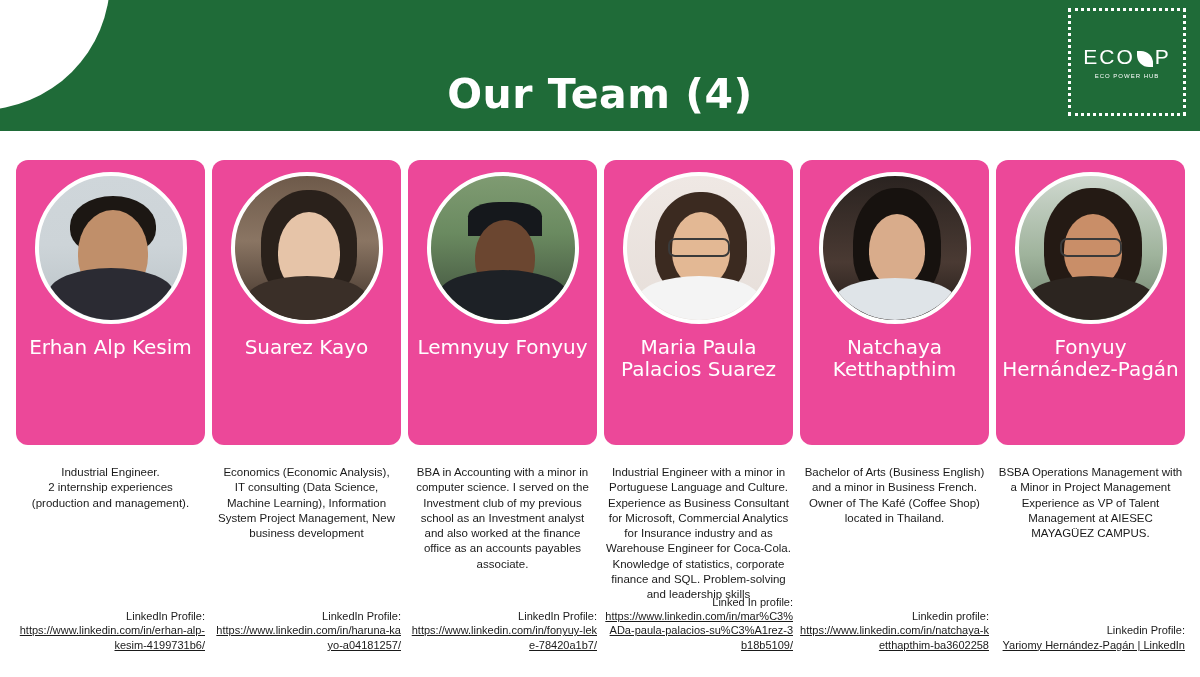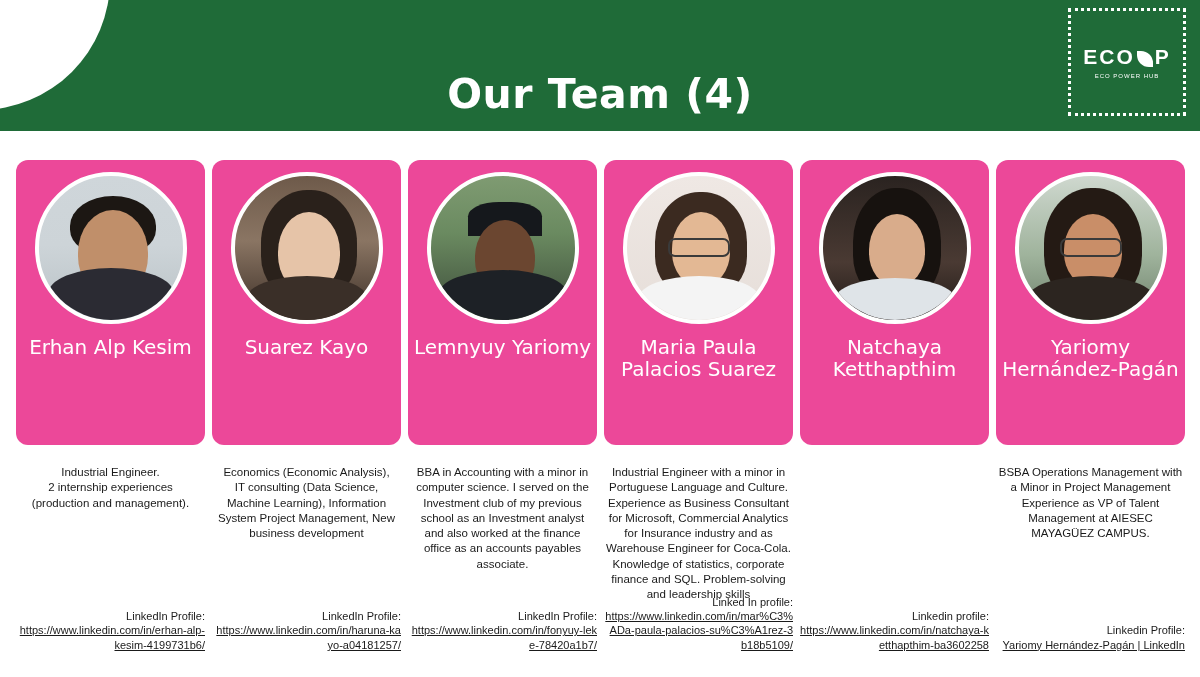--- a/index.html
+++ b/index.html
@@ -57,21 +57,21 @@
     border: 3px dotted #ffffff;
     box-sizing: border-box;
     display: flex;
     flex-direction: column;
     align-items: center;
     justify-content: center;
   }
   .logo-mark {
     color: #ffffff;
     font-size: 21px;
-    font-weight: bold;
+    font-weight: normal;
     letter-spacing: 2px;
     display: flex;
     align-items: center;
     gap: 2px;
   }
   .logo-leaf {
     display: inline-block;
     width: 16px;
     height: 16px;
     background: #ffffff;
@@ -265,21 +265,21 @@
   <div class="member">
     <div class="member-inner">
       <div class="card">
         <div class="avatar bg3">
           <div class="face">
             <div class="cap" style="width:74px;height:34px;left:37px;top:26px;"></div>
             <div class="skin" style="width:60px;height:74px;left:44px;top:44px;background:#6b4630;"></div>
             <div class="body" style="width:130px;height:50px;background:#1d2126;"></div>
           </div>
         </div>
-        <div class="name">Lemnyuy Yariomy</div>
+        <div class="name">Lemnyuy Fonyuy</div>
       </div>
       <div class="bio" style="white-space:pre-line;">BBA in Accounting with a minor in computer science. I served on the Investment club of my previous school as an Investment analyst and also worked at the finance office as an accounts payables associate.</div>
       <div class="link-block">
         <span class="link-label">LinkedIn Profile:</span>
         <span class="link-url">https://www.linkedin.com/in/fonyuy-leke-78420a1b7/</span>
       </div>
     </div>
   </div>
 
   <div class="member">
@@ -308,39 +308,40 @@
       <div class="card">
         <div class="avatar bg5">
           <div class="face">
             <div class="hair" style="width:88px;height:112px;left:30px;top:12px;background:#17120f;border-radius:48% 48% 40% 40%;"></div>
             <div class="skin" style="width:56px;height:72px;left:46px;top:38px;background:#d9ac8b;"></div>
             <div class="body" style="width:120px;height:42px;background:#dfe4e8;"></div>
           </div>
         </div>
         <div class="name">Natchaya Ketthapthim</div>
       </div>
+      <div class="bio" style="white-space:pre-line;">Bachelor of Arts (Business English) and a minor in Business French. Owner of The Kafé (Coffee Shop) located in Thailand.</div>
       <div class="link-block">
         <span class="link-label">Linkedin profile:</span>
         <span class="link-url">https://www.linkedin.com/in/natchaya-ketthapthim-ba3602258</span>
       </div>
     </div>
   </div>
 
   <div class="member">
     <div class="member-inner">
       <div class="card">
         <div class="avatar bg6">
           <div class="face">
             <div class="hair" style="width:98px;height:116px;left:25px;top:12px;background:#241a14;border-radius:48% 48% 42% 42%;"></div>
             <div class="skin" style="width:58px;height:72px;left:45px;top:38px;background:#c98e68;"></div>
             <div class="glasses" style="top:62px;"></div>
             <div class="body" style="width:126px;height:44px;background:#2c2520;"></div>
           </div>
         </div>
-        <div class="name">Yariomy Hernández-Pagán</div>
+        <div class="name">Fonyuy Hernández-Pagán</div>
       </div>
       <div class="bio" style="white-space:pre-line;">BSBA Operations Management with a Minor in Project Management
 Experience as VP of Talent Management at AIESEC MAYAGÜEZ CAMPUS.</div>
       <div class="link-block">
         <span class="link-label">Linkedin Profile:</span>
         <span class="link-url">Yariomy Hernández-Pagán | LinkedIn</span>
       </div>
     </div>
   </div>
 

